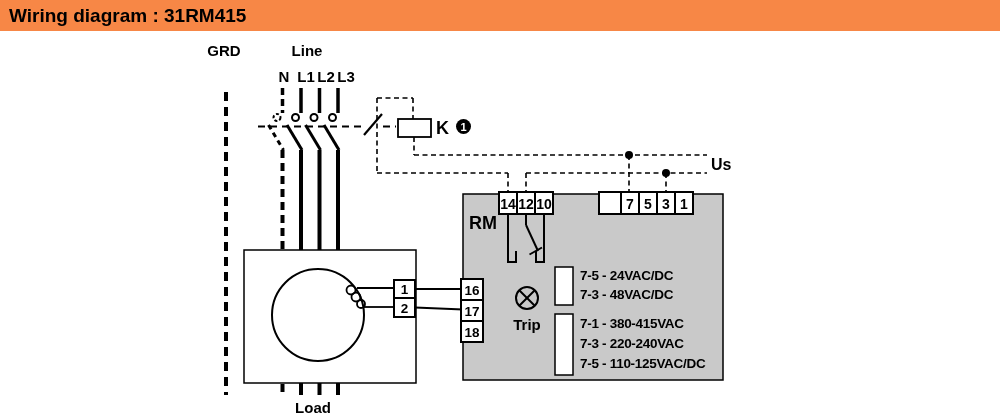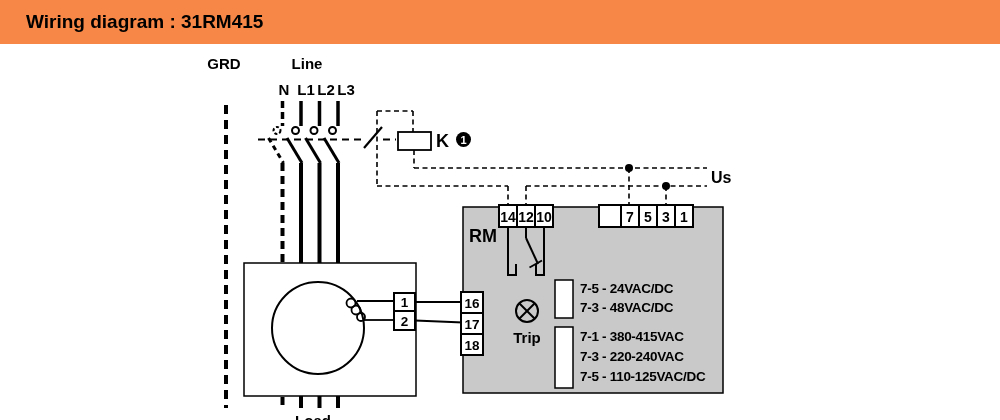--- a/index.html
+++ b/index.html
@@ -1,17 +1,17 @@
 <!DOCTYPE html>
 <html><head>
 <meta charset="utf-8">
 <style>
   html,body{margin:0;padding:0;background:#ffffff;width:1000px;height:420px;overflow:hidden;
             font-family:"Liberation Sans",sans-serif;}
-  .header{height:44px;display:flex;align-items:center;padding-left:26px;box-sizing:border-box;}
+  .header{height:31px;display:flex;align-items:center;padding-left:9px;box-sizing:border-box;}
   .header .title{font-size:19px;font-weight:bold;color:#000;letter-spacing:0px;}
   svg{display:block;}
   text{fill:#000;font-family:"Liberation Sans",sans-serif;font-weight:bold;}
   .lbl15{font-size:15px;}
   .lbl14{font-size:14px;}
   .lbl13{font-size:13.5px;}
   .lbl18{font-size:18px;}
   .lbl16{font-size:16px;}
   .volt{font-size:13.5px;letter-spacing:-0.3px;}
   .badge-num{fill:#fff;font-size:11px;}

